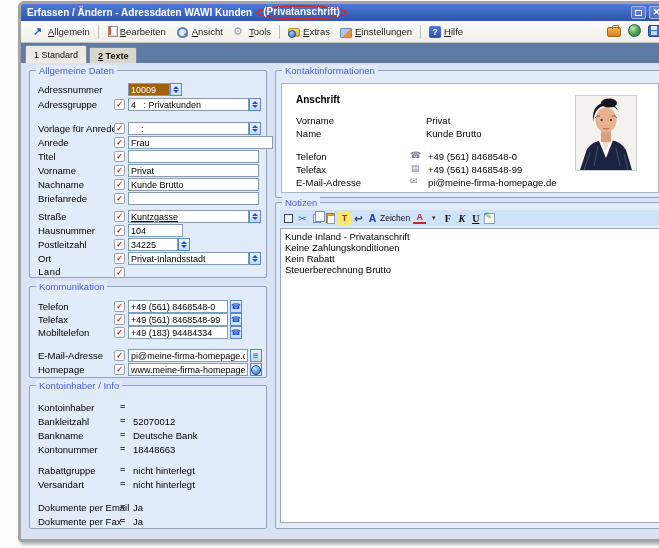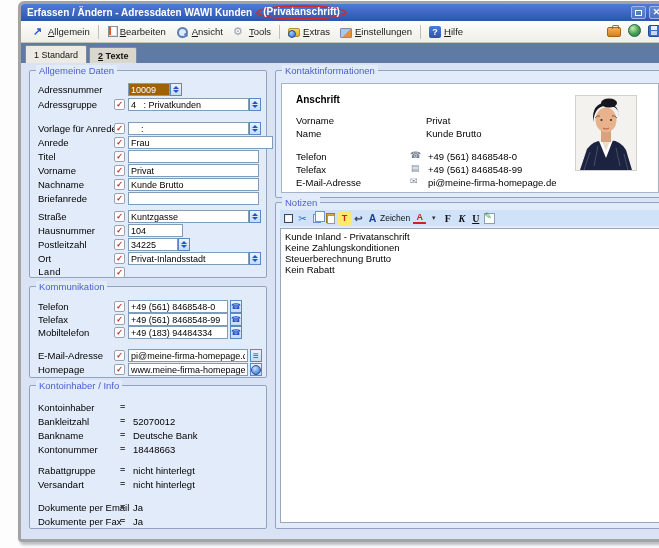--- a/index.html
+++ b/index.html
@@ -250,21 +250,21 @@
         </div>
 
         <span class="lbl" style="left:8px;top:121px;">Briefanrede</span>
         <span class="edit-ico" style="left:84px;top:122px;"></span>
         <div class="fld" style="left:98px;top:121px;">
           <input class="txt" style="width: 131px;" readonly="" value="">
         </div>
 
         <span class="lbl" style="left:8px;top:139px;">Straße</span>
         <span class="edit-ico" style="left:84px;top:140px;"></span>
-        <div class="fld" style="left:98px;top:139px;">
+        <div class="fld" style="left:98px;top:139px;text-decoration:underline;">
           <input class="txt" style="width: 121px;" readonly="" value="Kuntzgasse">
           <span class="sq-btn">
               <span class="tri-up"></span>
               <span class="tri-dn"></span>
             </span>
         </div>
 
         <span class="lbl" style="left:8px;top:153px;">Hausnummer</span>
         <span class="edit-ico" style="left:84px;top:154px;"></span>
         <div class="fld" style="left:98px;top:153px;">
@@ -437,20 +437,20 @@
           <span class="nt ic-K">K</span>
           <span class="nt ic-U">U</span>
           <span class="nt">
               <span class="ic-edit2"></span>
             </span>
         </div>
 
         <div class="nt-area" style="left:4px;top:25px;width:380px;height:295px;">
           <div class="nt-line">Kunde Inland - Privatanschrift</div>
           <div class="nt-line">Keine Zahlungskonditionen</div>
+          <div class="nt-line">Kein Rabatt</div>
           <div class="nt-line">Steuerberechnung Brutto</div>
-          <div class="nt-line">Kein Rabatt</div>
         </div>
       </div>
 
     </div>
   </div>
 </div>
 
 </body></html>

